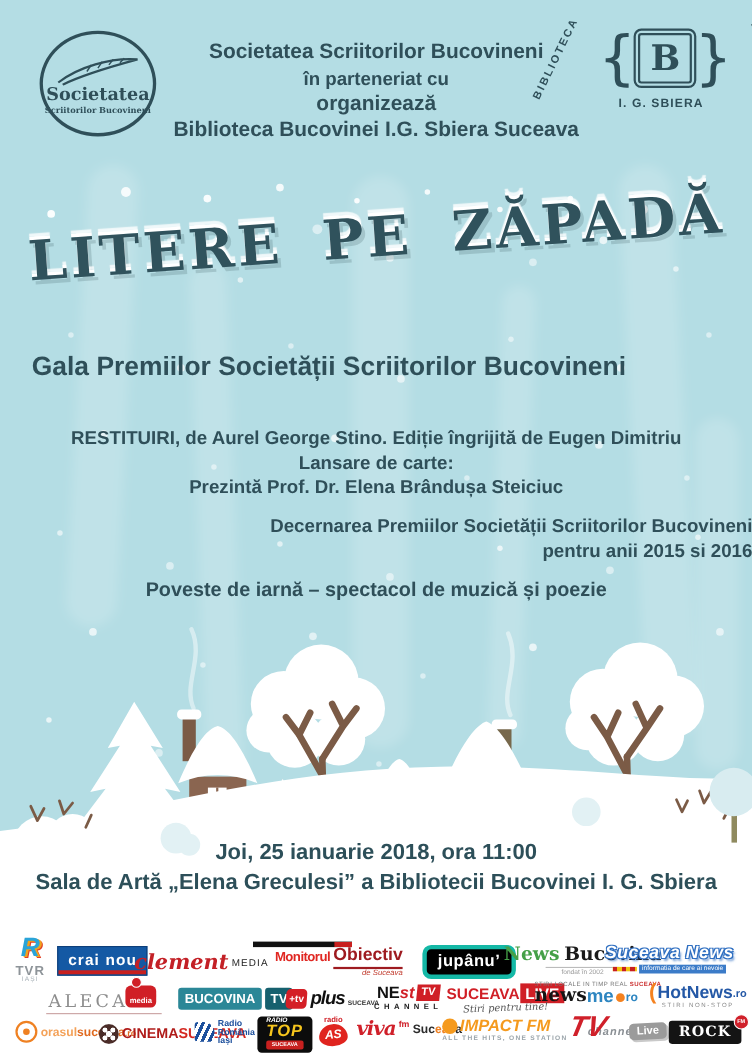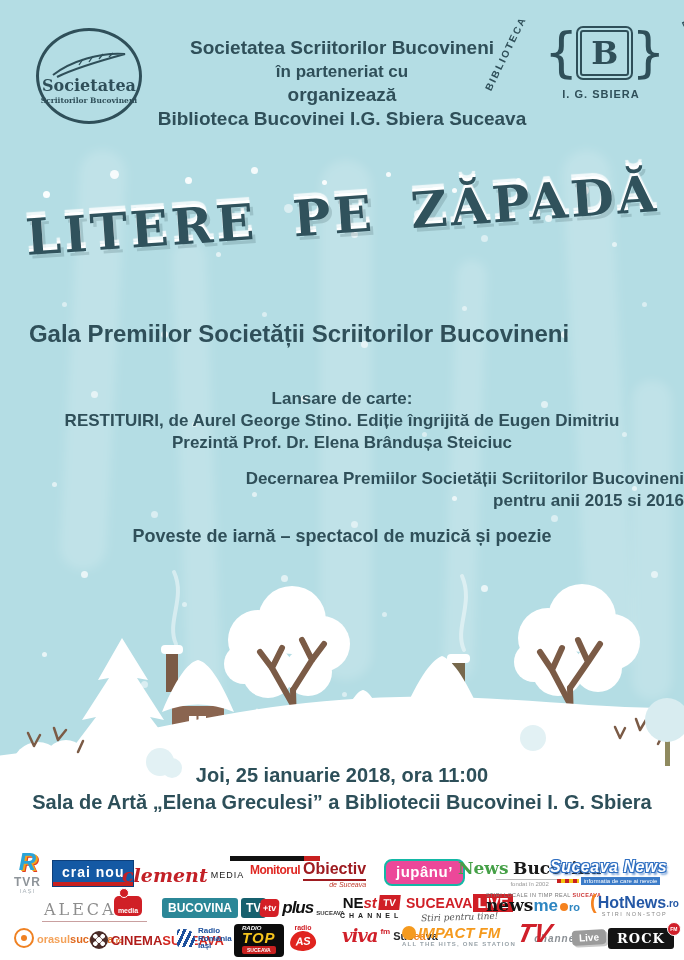--- a/index.html
+++ b/index.html
@@ -91,21 +91,21 @@
   .tvr-t{font-weight:bold;font-size:12px;line-height:12px;color:#8e9499;letter-spacing:1px;margin-top:2px;}
   .tvr-c{font-size:6px;color:#a9b2b8;letter-spacing:1px;}
   .crainou{background:#1459a4;border:1px solid #0d3f7a;color:#fff;font-weight:bold;font-size:14px;padding:3px 9px 6px;
     box-shadow:inset 0 -4px 0 #c8201f;letter-spacing:1px;}
   .clem-m{font-family:"DejaVu Serif",serif;font-style:italic;font-weight:bold;font-size:19px;color:#c32026;}
   .clem-s{font-size:9px;color:#222;letter-spacing:1px;}
   .mon-bar{width:90px;height:5px;background:#111;box-shadow:inset -16px 0 0 #c8201f;}
   .mon-t{font-weight:bold;font-size:12px;color:#e02722;letter-spacing:-0.5px;line-height:19px;}
   .obi-t{font-weight:900;font-size:16px;color:#9e1b20;border-bottom:2px solid #9e1b20;padding-bottom:1px;}
   .obi-s{font-style:italic;font-size:7px;color:#c0392b;align-self:flex-end;line-height:7px;}
-  .jupanu{background:#ec4899;border:2px solid #14b8a6;border-radius:8px;color:#fff;font-weight:900;font-size:15px;
+  .jupanu{background:#000000;border:4px solid #14b8a6;border-radius:8px;color:#fff;font-weight:900;font-size:15px;
     padding:2px 10px 4px;letter-spacing:.5px;}
   .nb-1{font-family:"DejaVu Serif",serif;font-weight:bold;font-size:17px;color:#45a047;}
   .nb-2{font-family:"DejaVu Serif",serif;font-weight:bold;font-size:17px;color:#1a1a1a;}
   .nb-sub{font-size:6px;color:#999;border-top:1px solid #bbb;padding:1px 14px 0;margin-top:1px;}
   .sn-t{font-weight:900;font-style:italic;font-size:16px;color:#fff;letter-spacing:.5px;
     text-shadow:-1px -1px 0 #2f6fc1,1px -1px 0 #2f6fc1,-1px 1px 0 #2f6fc1,1px 1px 0 #2f6fc1,2px 3px 2px rgba(47,111,193,.65);}
   .sn-row{display:flex;align-items:center;gap:2px;margin-top:1px;}
   .sn-d{width:22px;height:4px;background:repeating-linear-gradient(90deg,#c8201f 0 4px,#f2c410 4px 8px);}
   .sn-sub{font-size:6px;color:#fff;background:#3b7bc8;padding:1px 3px;}
   .ale{font-family:"DejaVu Serif",serif;font-size:16px;color:#8d8d8d;letter-spacing:3px;border-bottom:1px solid #c9a0a0;padding:0 2px 2px;}
@@ -209,22 +209,22 @@
       <span class="lib-b">B</span>
       <span class="lib-brace">}</span>
       <span class="lib-side rs">BUCOVINEI</span>
     </div>
     <div class="lib-sub">I. G. SBIERA</div>
   </div>
 
   <div class="ttl-wrap"><span class="ttl">LITERE PE ZĂPADĂ</span></div>
   <div class="gala">Gala Premiilor Societății Scriitorilor Bucovineni</div>
   <div class="launch">
+    <div>RESTITUIRI, de Aurel George Stino. Ediție îngrijită de Eugen Dimitriu</div>
     <div>Lansare de carte:</div>
-    <div>RESTITUIRI, de Aurel George Stino. Ediție îngrijită de Eugen Dimitriu</div>
     <div>Prezintă Prof. Dr. Elena Brândușa Steiciuc</div>
   </div>
   <div class="awards">
     <div>Decernarea Premiilor Societății Scriitorilor Bucovineni</div>
     <div>pentru anii 2015 si 2016</div>
   </div>
   <div class="show">Poveste de iarnă – spectacol de muzică și poezie</div>
 
   <svg class="scene" viewBox="0 0 684 250" preserveAspectRatio="none">
     <g stroke="#ffffff" stroke-opacity="0.45" stroke-width="4" fill="none" stroke-linecap="round">
@@ -436,21 +436,21 @@
       <span class="rt-box">
         <span class="rt-1">RADIO</span>
         <span class="rt-2">TOP</span>
         <span class="rt-s">SUCEAVA</span>
       </span>
     </div>
     <div class="lgo col" style="left:290px;top:134px;">
       <span class="as-top">radio</span>
       <span class="as-heart">AS</span>
     </div>
-    <div class="lgo" style="left:342px;top:138px;justify-content:flex-end;">
+    <div class="lgo" style="left:324px;top:138px;justify-content:flex-end;">
       <span class="vv-1">viva</span>
       <span class="vv-2">fm</span>
       <span class="vv-3"><span class="k">Suc</span><span class="o">ea</span><span class="k">va</span></span>
     </div>
     <div class="lgo col" style="left:402px;top:136px;align-items:flex-start;">
       <span style="display:flex;align-items:center;gap:2px;">
         <i class="if-i"></i>
         <span class="if-t">IMPACT FM</span>
       </span>
       <span class="if-s">ALL THE HITS, ONE STATION</span>

